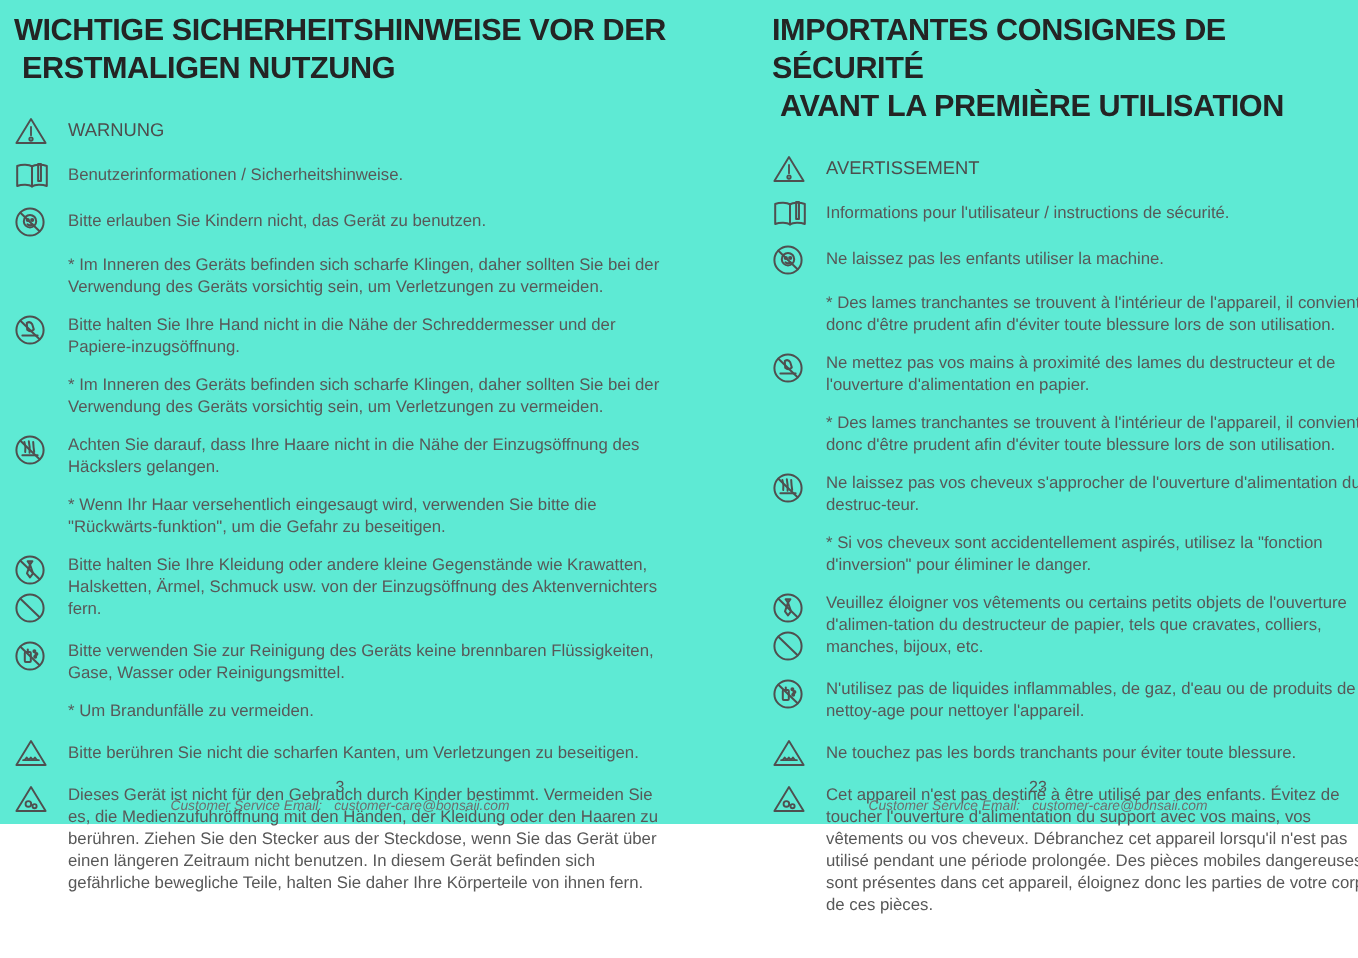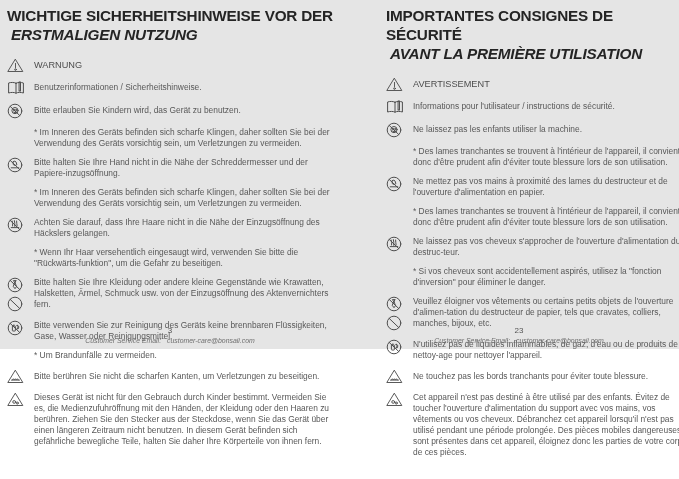--- a/index.html
+++ b/index.html
@@ -1,22 +1,22 @@
 <!DOCTYPE html>
 <html><head>
 <meta charset="utf-8">
 <style>
   html,body{margin:0;padding:0;background:#ffffff;}
   body{width:679px;height:479px;overflow:hidden;font-family:"Liberation Sans",sans-serif;}
-  .sheet{position:relative;width:679px;height:349px;background:#e5e5e5;}
+  .sheet{position:relative;width:679px;height:412px;background:#5eead4;}
   .col{position:absolute;top:7px;}
   .col-left{left:7px;width:326px;}
   .col-right{left:386px;width:304px;}
   .title{font-weight:bold;font-size:15.3px;line-height:1.24;color:#242424;letter-spacing:-0.2px;}
-  .title-l2{display:block;padding-left:4px;font-style:italic;}
+  .title-l2{display:block;padding-left:4px;}
   .rows{margin-top:13px;display:flex;flex-direction:column;gap:8px;}
   .row{display:flex;align-items:flex-start;}
   .row.c{align-items:center;}
   .icell{width:27px;flex:0 0 27px;display:flex;flex-direction:column;gap:3px;}
   .txt{margin:0;font-size:8.4px;line-height:11px;color:#585858;}
   .row.lbl .txt{font-size:9.2px;color:#4d4d4d;}
   .footer{position:absolute;bottom:4px;text-align:center;color:#6b6b6b;}
   .footer-left{left:0;width:340px;}
   .footer-right{left:349px;width:340px;}
   .pnum{font-size:8px;color:#555555;line-height:10px;}
@@ -120,21 +120,21 @@
             </svg>
           </span>
         <p class="txt">Benutzerinformationen / Sicherheitshinweise.</p>
       </div>
       <div class="row c">
         <span class="icell">
             <svg class="icn circ">
               <use href="#sym-no-children"></use>
             </svg>
           </span>
-        <p class="txt">Bitte erlauben Sie Kindern wird, das Gerät zu benutzen.</p>
+        <p class="txt">Bitte erlauben Sie Kindern nicht, das Gerät zu benutzen.</p>
       </div>
       <div class="row">
         <span class="icell"></span>
         <p class="txt">* Im Inneren des Geräts befinden sich scharfe Klingen, daher sollten Sie bei der Verwendung des Geräts vorsichtig sein, um Verletzungen zu vermeiden.</p>
       </div>
       <div class="row">
         <span class="icell">
             <svg class="icn circ">
               <use href="#sym-no-hands"></use>
             </svg>

